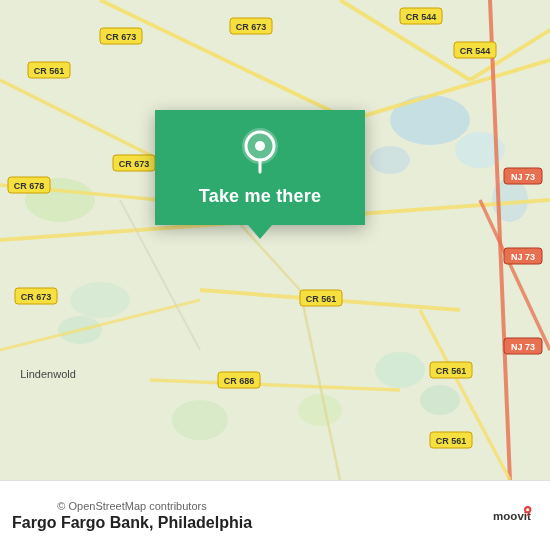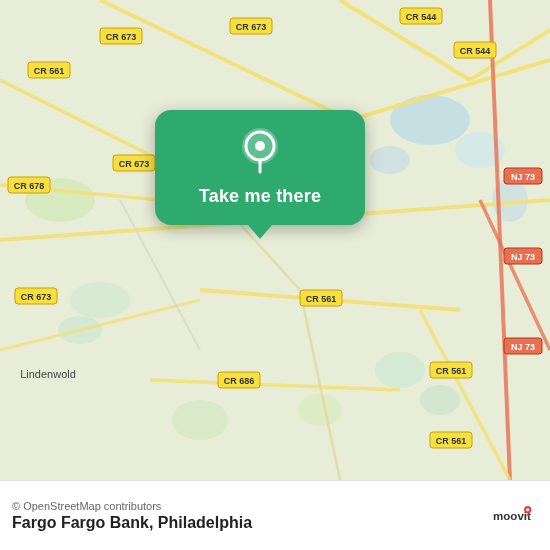--- a/index.html
+++ b/index.html
@@ -28,21 +28,21 @@
       top: 0; left: 0;
     }
 
     
     #map-popup {
       position: absolute;
       top: 110px;
       left: 155px;
       width: 210px;
       background: #2eaa6e;
-      border-radius: 16px;
+      border-radius: 0;
       padding: 0;
       display: flex;
       flex-direction: column;
       align-items: center;
       box-shadow: 0 4px 16px rgba(0,0,0,0.3);
       overflow: visible;
       z-index: 10;
     }
 
     #map-popup::after {
@@ -89,20 +89,21 @@
       align-items: center;
       justify-content: space-between;
       padding: 0 16px 0 12px;
       border-top: 1px solid #e0e0e0;
     }
 
     #bottom-left {
       display: flex;
       flex-direction: column;
       gap: 2px;
+      align-items: center;
     }
 
     #osm-credit {
       font-size: 11px;
       color: #666;
     }
 
     #place-name {
       font-size: 16px;
       font-weight: 600;

